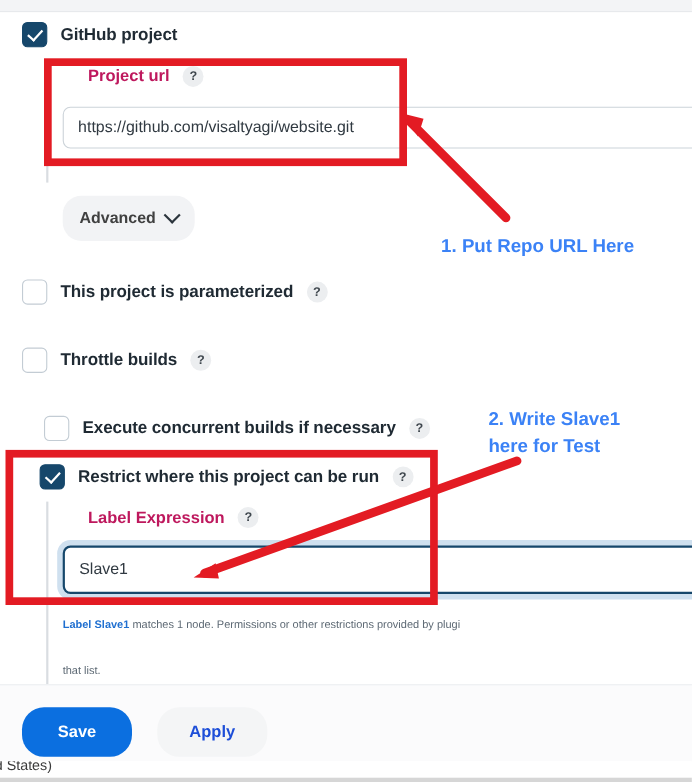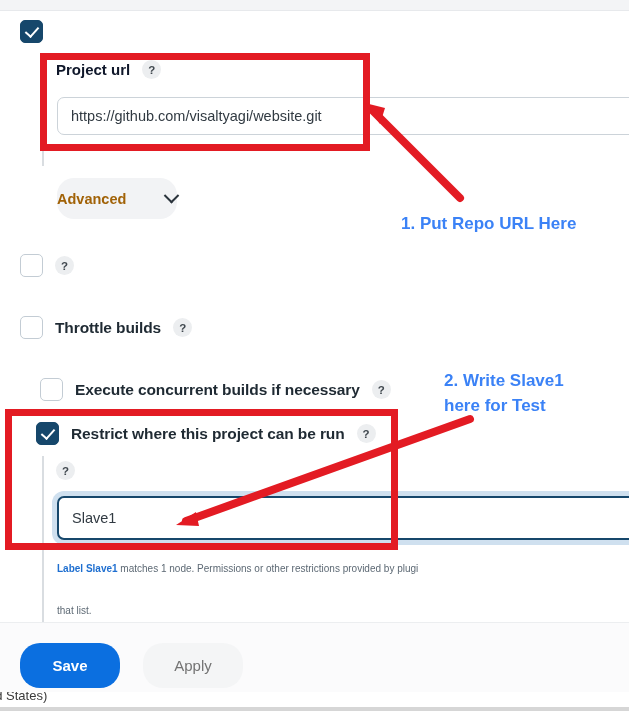--- a/index.html
+++ b/index.html
@@ -67,23 +67,24 @@
   }
   .lbl {
     font-size: 15.5px;
     color: #1f2a33;
     font-weight: 600;
     letter-spacing: -0.1px;
     white-space: nowrap;
   }
   .lbl-sub {
     font-size: 15px;
-    color: #0f172a;
+    color: #be185d;
     font-weight: 600;
     white-space: nowrap;
+    margin-left: 24px;
   }
   .help {
     width: 19px; height: 19px;
     border-radius: 50%;
     background: #eceef0;
     color: #40484f;
     font-size: 11.5px;
     font-weight: 700;
     display: flex;
     align-items: center;
@@ -121,24 +122,24 @@
     box-shadow: 0 0 0 5px #cfe0ef;
   }
 
   
   .advbtn {
     position: absolute;
     background: #f2f3f5;
     border-radius: 17px;
     display: flex;
     align-items: center;
-    justify-content: space-between;
+    justify-content: center;
     gap: 9px;
     font-size: 14.5px;
-    color: #a16207;
+    color: #404040;
     font-weight: 600;
   }
   .chev {
     width: 9px; height: 9px;
     border: solid #2b343c;
     border-width: 0 2px 2px 0;
     transform: rotate(45deg) translate(-2px,-2px);
   }
 
   
@@ -170,22 +171,22 @@
     justify-content: center;
     font-size: 15px;
     font-weight: 700;
   }
   .btn.primary {
     background: #0b6fe0;
     color: #ffffff;
   }
   .btn.secondary {
     background: #f4f5f6;
-    color: #737373;
-    font-weight: 400;
+    color: #1d4ed8;
+    font-weight: 700;
   }
 
   
   .osbar {
     position: absolute;
     left: 0; top: 692px;
     width: 629px; height: 19px;
     background: #ffffff;
     overflow: hidden;
   }
@@ -228,38 +229,40 @@
 </head>
 <body>
 
 <div id="root">
 
   <div class="topstrip"></div>
   <div class="topstrip-edge"></div>
 
   <div class="row" style="left:20px; top:20px;">
     <div class="cbx on"></div>
+    <div class="lbl">GitHub project</div>
   </div>
 
   <div class="guide" style="left:42px; top:56px; height:110px;"></div>
 
   <div class="row" style="left:56px; top:60px;">
     <div class="lbl-sub">Project url</div>
     <div class="help">?</div>
   </div>
 
   <div class="tinput plain" style="left:57px; top:97px; width:620px; height:38px;">https://github.com/visaltyagi/website.git</div>
 
   <div class="advbtn" style="left:57px; top:178px; width:120px; height:41px;">
     <span>Advanced</span>
     <span class="chev"></span>
   </div>
 
   <div class="row" style="left:20px; top:254px;">
     <div class="cbx off"></div>
+    <div class="lbl">This project is parameterized</div>
     <div class="help">?</div>
   </div>
 
   <div class="row" style="left:20px; top:316px;justify-content:flex-end;">
     <div class="cbx off"></div>
     <div class="lbl">Throttle builds</div>
     <div class="help">?</div>
   </div>
 
   <div class="row" style="left:20px; top:378px;padding-left:20px;">
@@ -270,20 +273,21 @@
 
   <div class="row" style="left:36px; top:422px;">
     <div class="cbx on"></div>
     <div class="lbl">Restrict where this project can be run</div>
     <div class="help">?</div>
   </div>
 
   <div class="guide" style="left:42px; top:456px; height:166px;"></div>
 
   <div class="row" style="left:56px; top:461px;">
+    <div class="lbl-sub">Label Expression</div>
     <div class="help">?</div>
   </div>
 
   <div class="tinput focused" style="left:57px; top:496px; width:620px; height:44px;">Slave1</div>
 
   <div class="note" style="left:57px; top:556px;">
     <span class="strong">Label Slave1</span><span> matches 1 node. Permissions or other restrictions provided by plugi</span>
   </div>
 
   <div class="note" style="left:57px; top:582px;margin-top:16px;">that list.</div>

